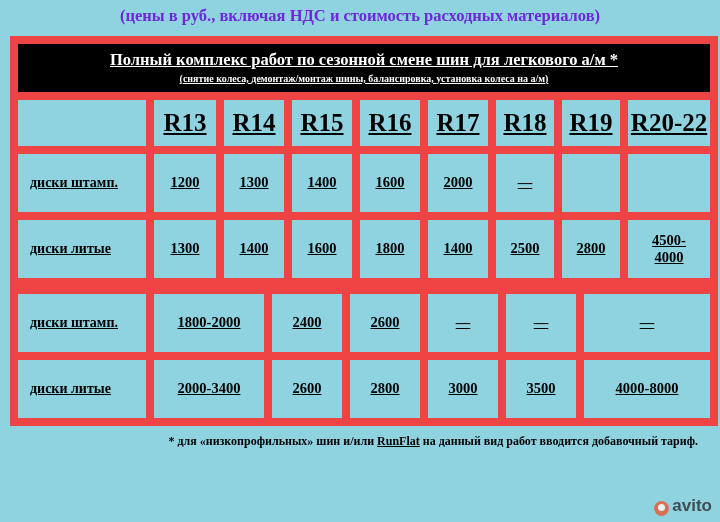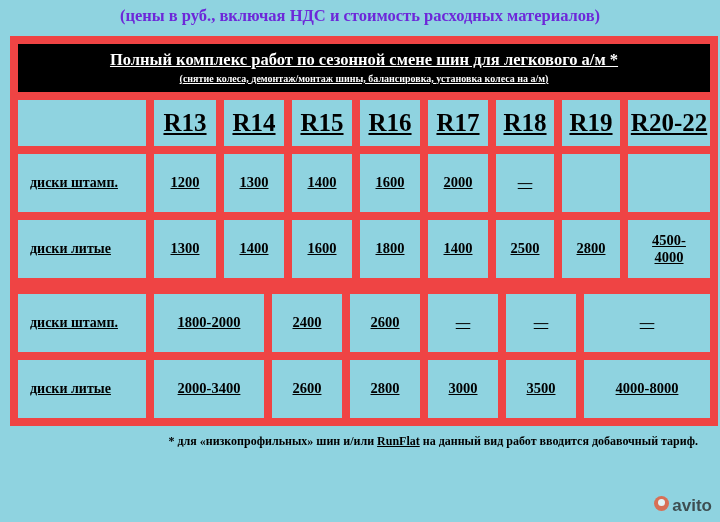--- a/index.html
+++ b/index.html
@@ -105,21 +105,21 @@
   .watermark {
     position: absolute;
     right: 8px;
     bottom: 6px;
     font-size: 17px;
     font-weight: bold;
     color: #222;
     opacity: 0.75;
     font-family: "Liberation Sans", sans-serif;
     display: flex;
-    align-items: flex-start;
+    align-items: flex-end;
     gap: 3px;
   }
   .watermark .wm-dot {
     display: inline-block;
     width: 15px;
     height: 15px;
     border-radius: 50%;
     background: #f04f28;
     position: relative;
   }

